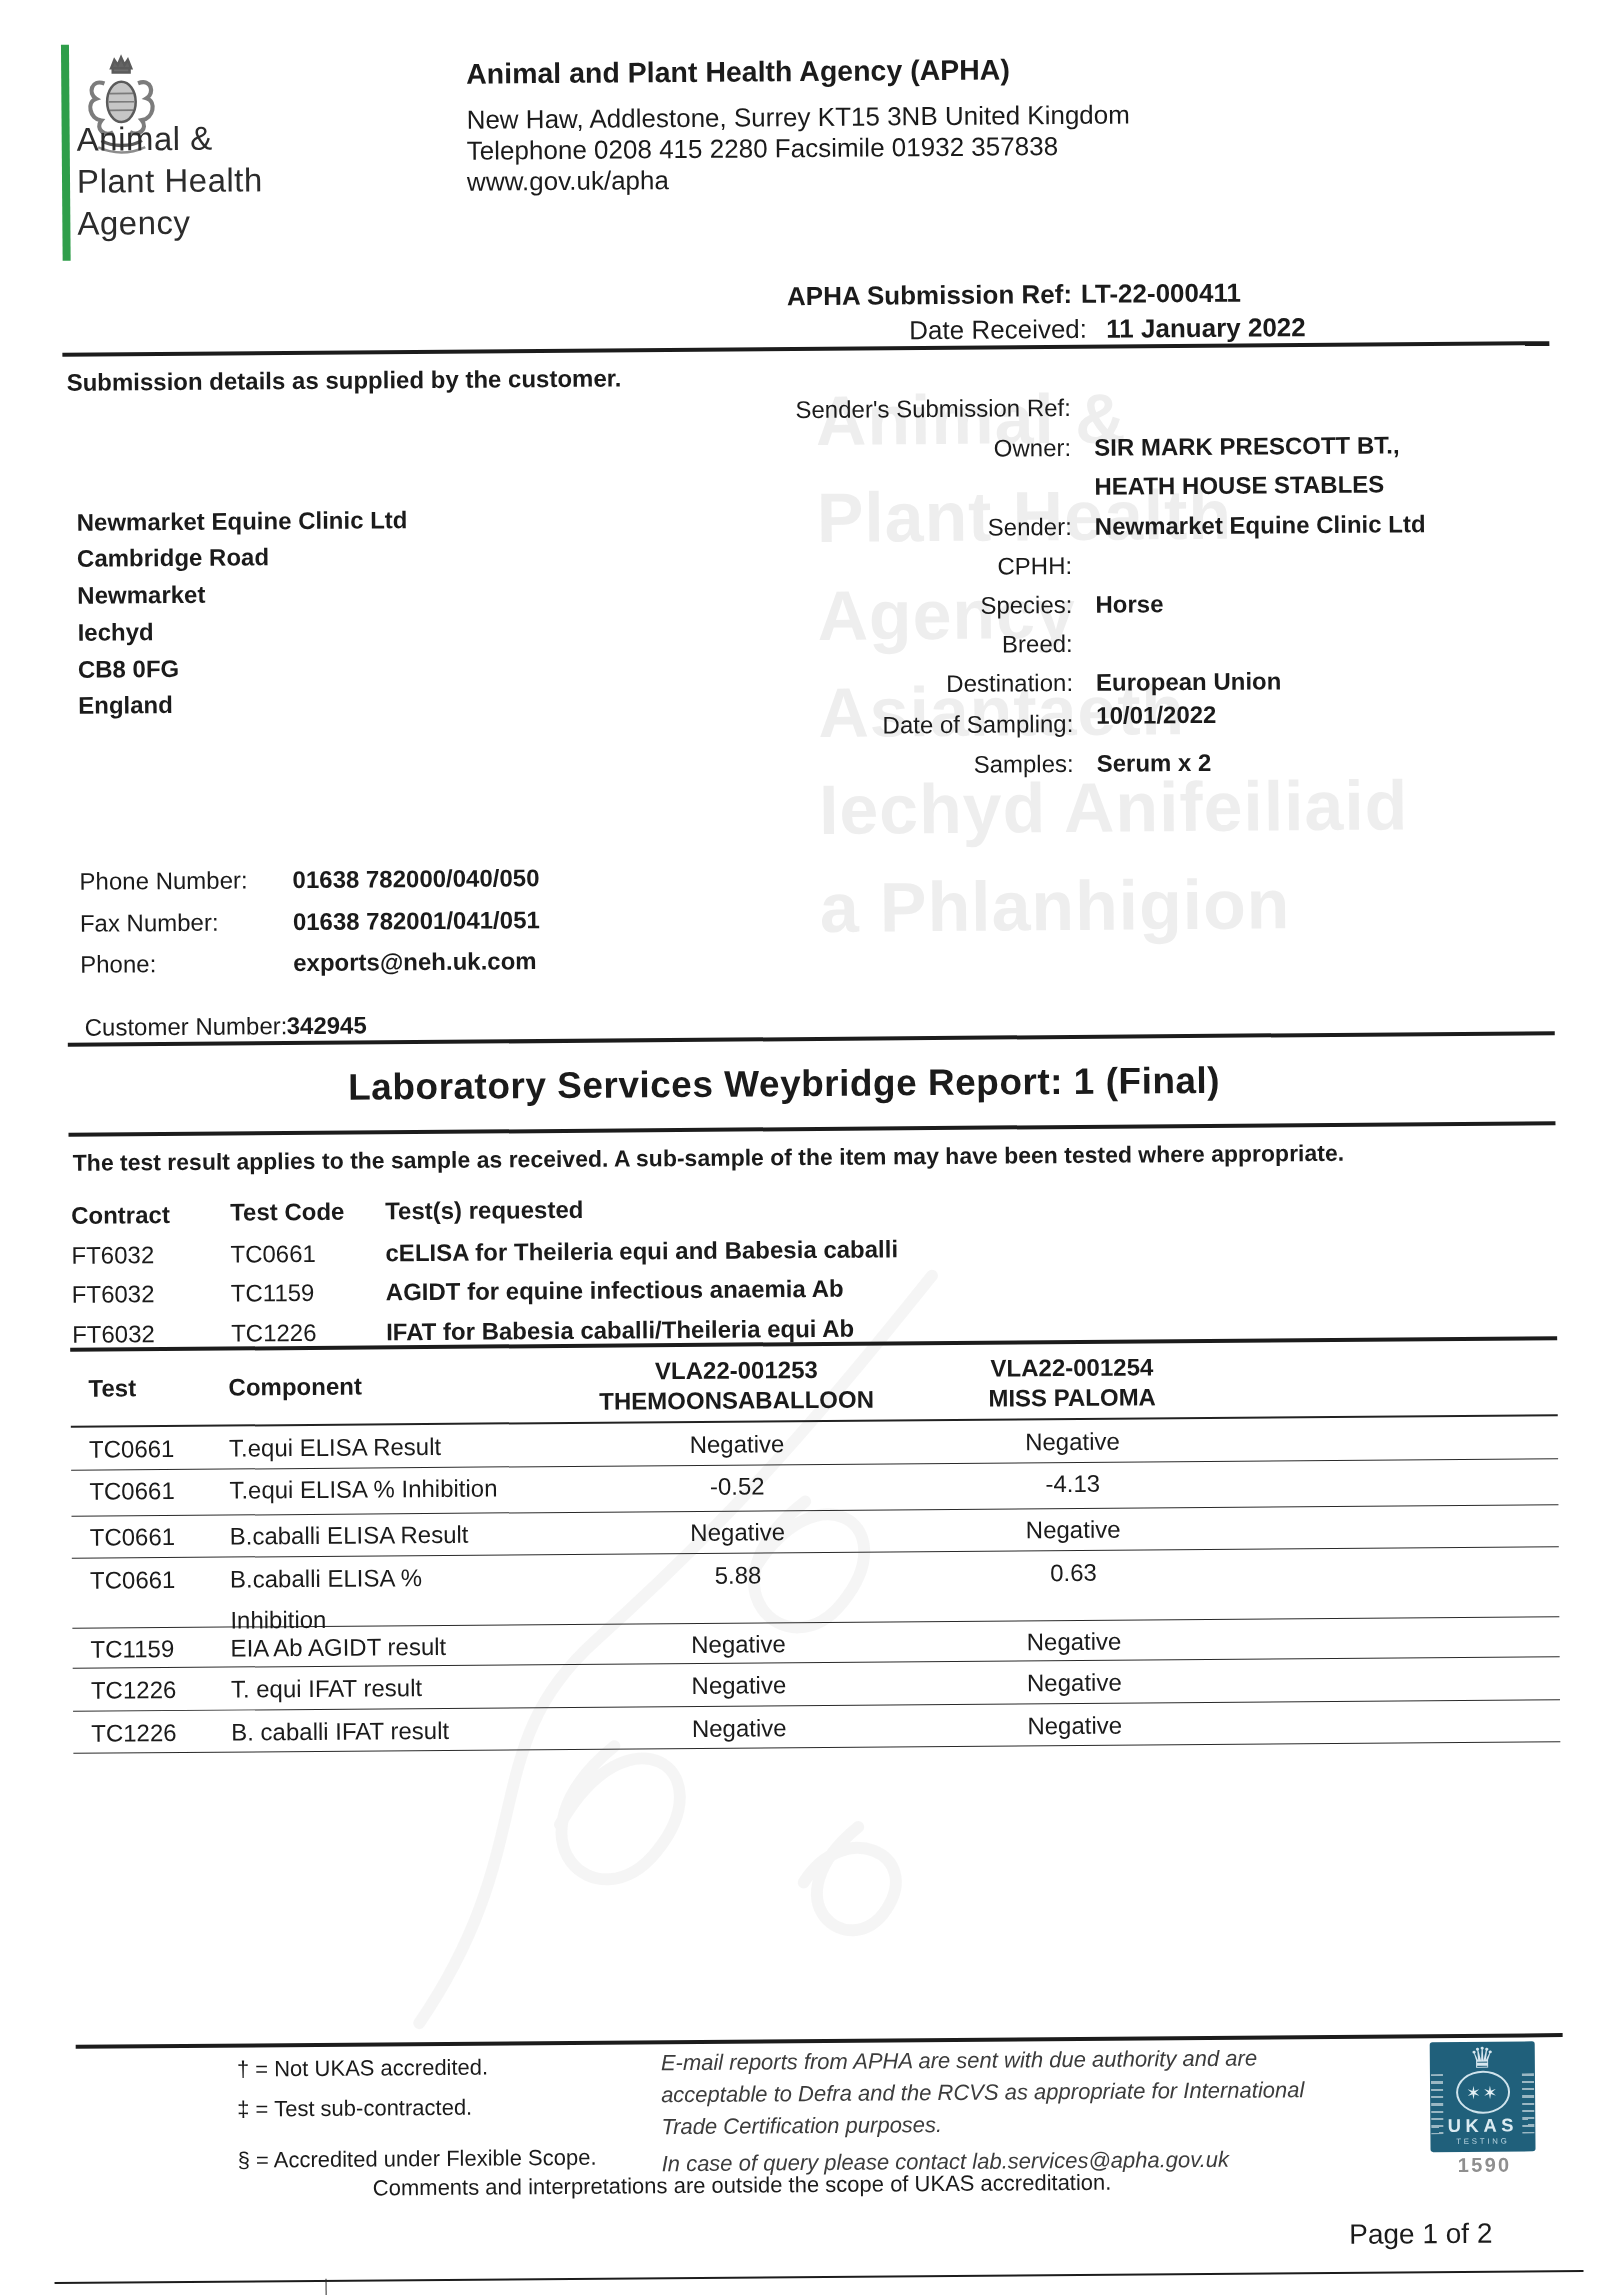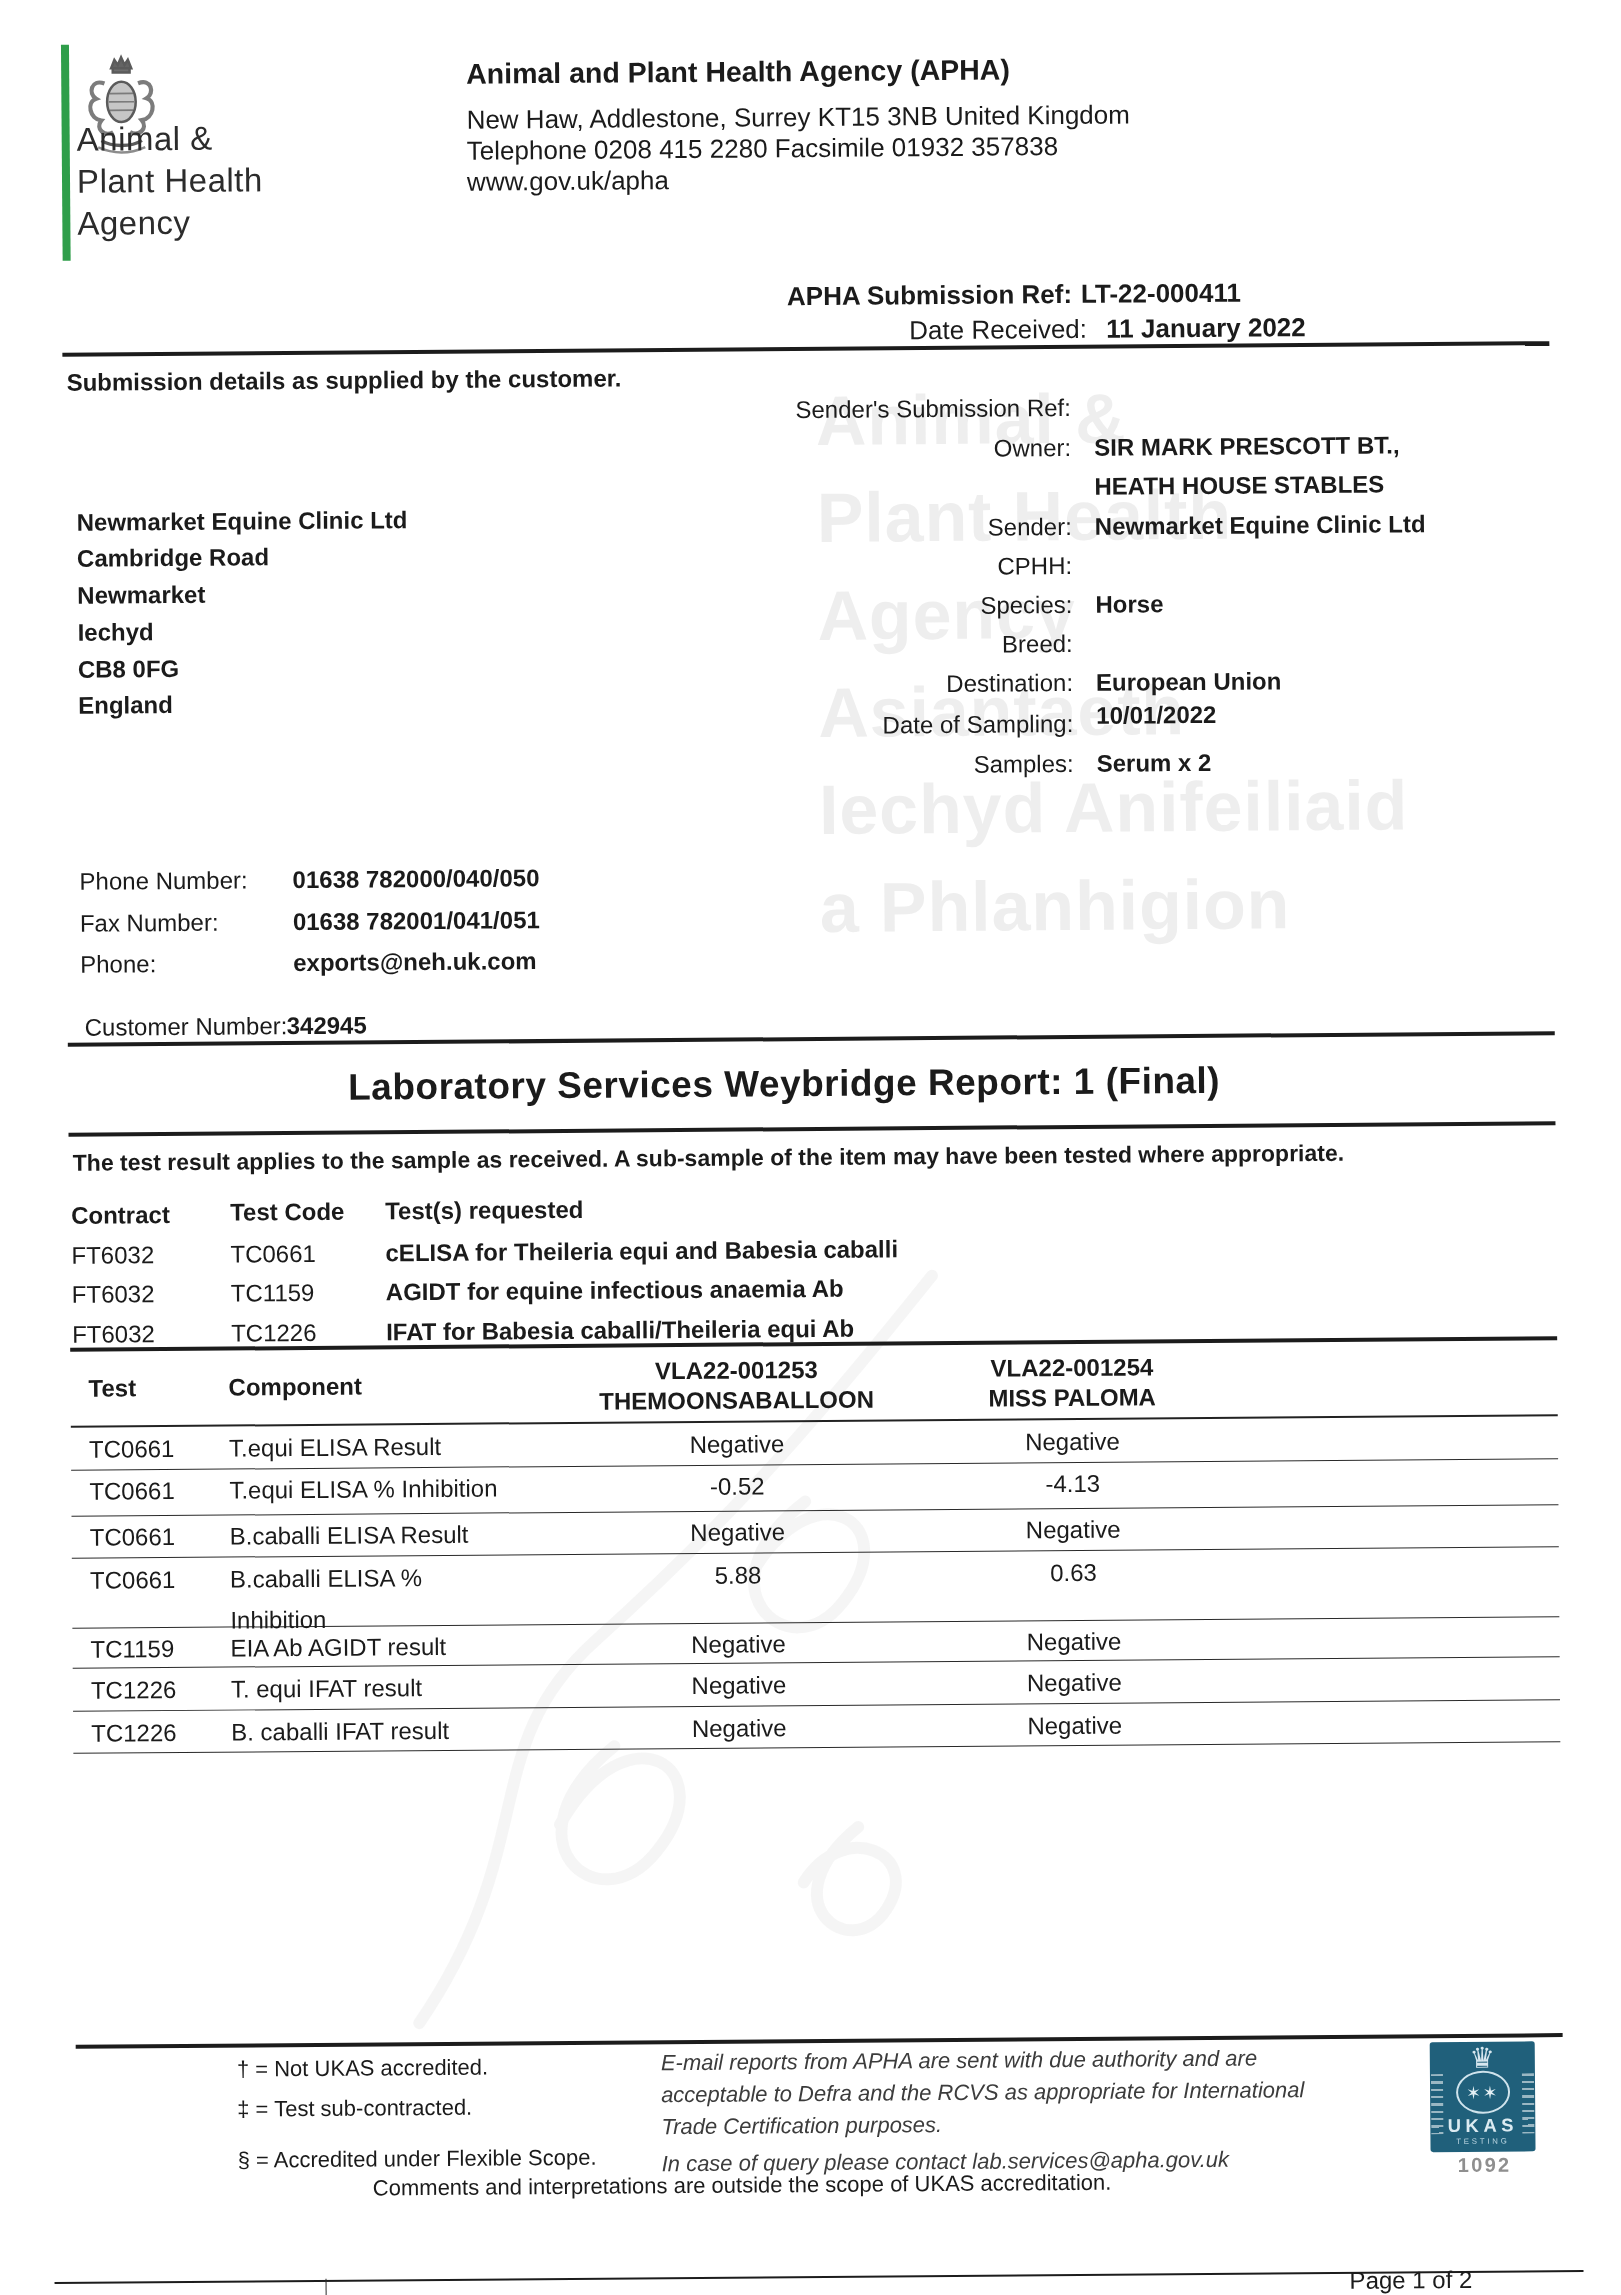--- a/index.html
+++ b/index.html
@@ -37,21 +37,21 @@
   .res-cell{position:absolute;font-size:24px;top:7.3px;}
   .res-c1{left:18px;}
   .res-c2{left:158px;}
   .res-c3{left:496px;width:340px;text-align:center;}
   .res-c4{left:836px;width:331px;text-align:center;}
   .res-head{font-weight:bold;}
   
   .legend{position:absolute;left:230px;font-size:22px;}
   .itnote{position:absolute;left:654px;font-size:22px;font-style:italic;color:#3c3c3c;}
   .comments{position:absolute;left:365px;top:2172px;font-size:22px;}
-  .pagenum{position:absolute;left:1341px;top:2223px;font-size:24px;margin-top:48px;}
+  .pagenum{position:absolute;left:1341px;top:2223px;font-size:28px;}
   
   .ukas-box{position:absolute;left:1423px;top:2047px;width:105px;height:110px;background:#20607b;border-radius:2.8px;
             display:flex;flex-direction:column;align-items:center;color:#cfe3ec;overflow:hidden;}
   .ukas-crown{font-family:"DejaVu Sans", sans-serif;font-size:28.5px;line-height:30px;margin-top:1.8px;color:#d7e7ef;}
   .ukas-ring{width:50px;height:39px;border:2.3px solid #cfe3ec;border-radius:50%;display:flex;align-items:center;justify-content:center;
              font-family:"DejaVu Sans", sans-serif;font-size:17.4px;letter-spacing:1.8px;color:#e4f0f5;margin-top:-2.8px;}
   .ukas-name{font-size:18.4px;font-weight:bold;letter-spacing:4.6px;margin-top:0.9px;color:#dcebf2;}
   .ukas-sub{font-size:7.8px;letter-spacing:2.8px;color:#bcd6e2;}
   .ukas-dashes{position:absolute;top:32px;width:12px;height:60px;
     background:repeating-linear-gradient(to bottom, rgba(255,255,255,.55) 0 2.3px, transparent 2.3px 7.3px);}
@@ -251,20 +251,20 @@
     <div class="pagenum">Page 1 of  2</div>
 
     <div class="ukas-box">
       <div class="ukas-dashes" style="left:0.9px"></div>
       <div class="ukas-dashes" style="right:0.9px"></div>
       <div class="ukas-crown">♛</div>
       <div class="ukas-ring">✶✶</div>
       <div class="ukas-name">UKAS</div>
       <div class="ukas-sub">TESTING</div>
     </div>
-    <div class="ukas-num">1092</div>
+    <div class="ukas-num">1590</div>
 
     <div class="hr" style="left:46px;top:2276px;width:1529px;height:1.8px"></div>
     <div class="tick" style="left:317px;top:2275px;width:1.4px;height:20px"></div>
 
   </div>
 </div>
 
 
 </body></html>

